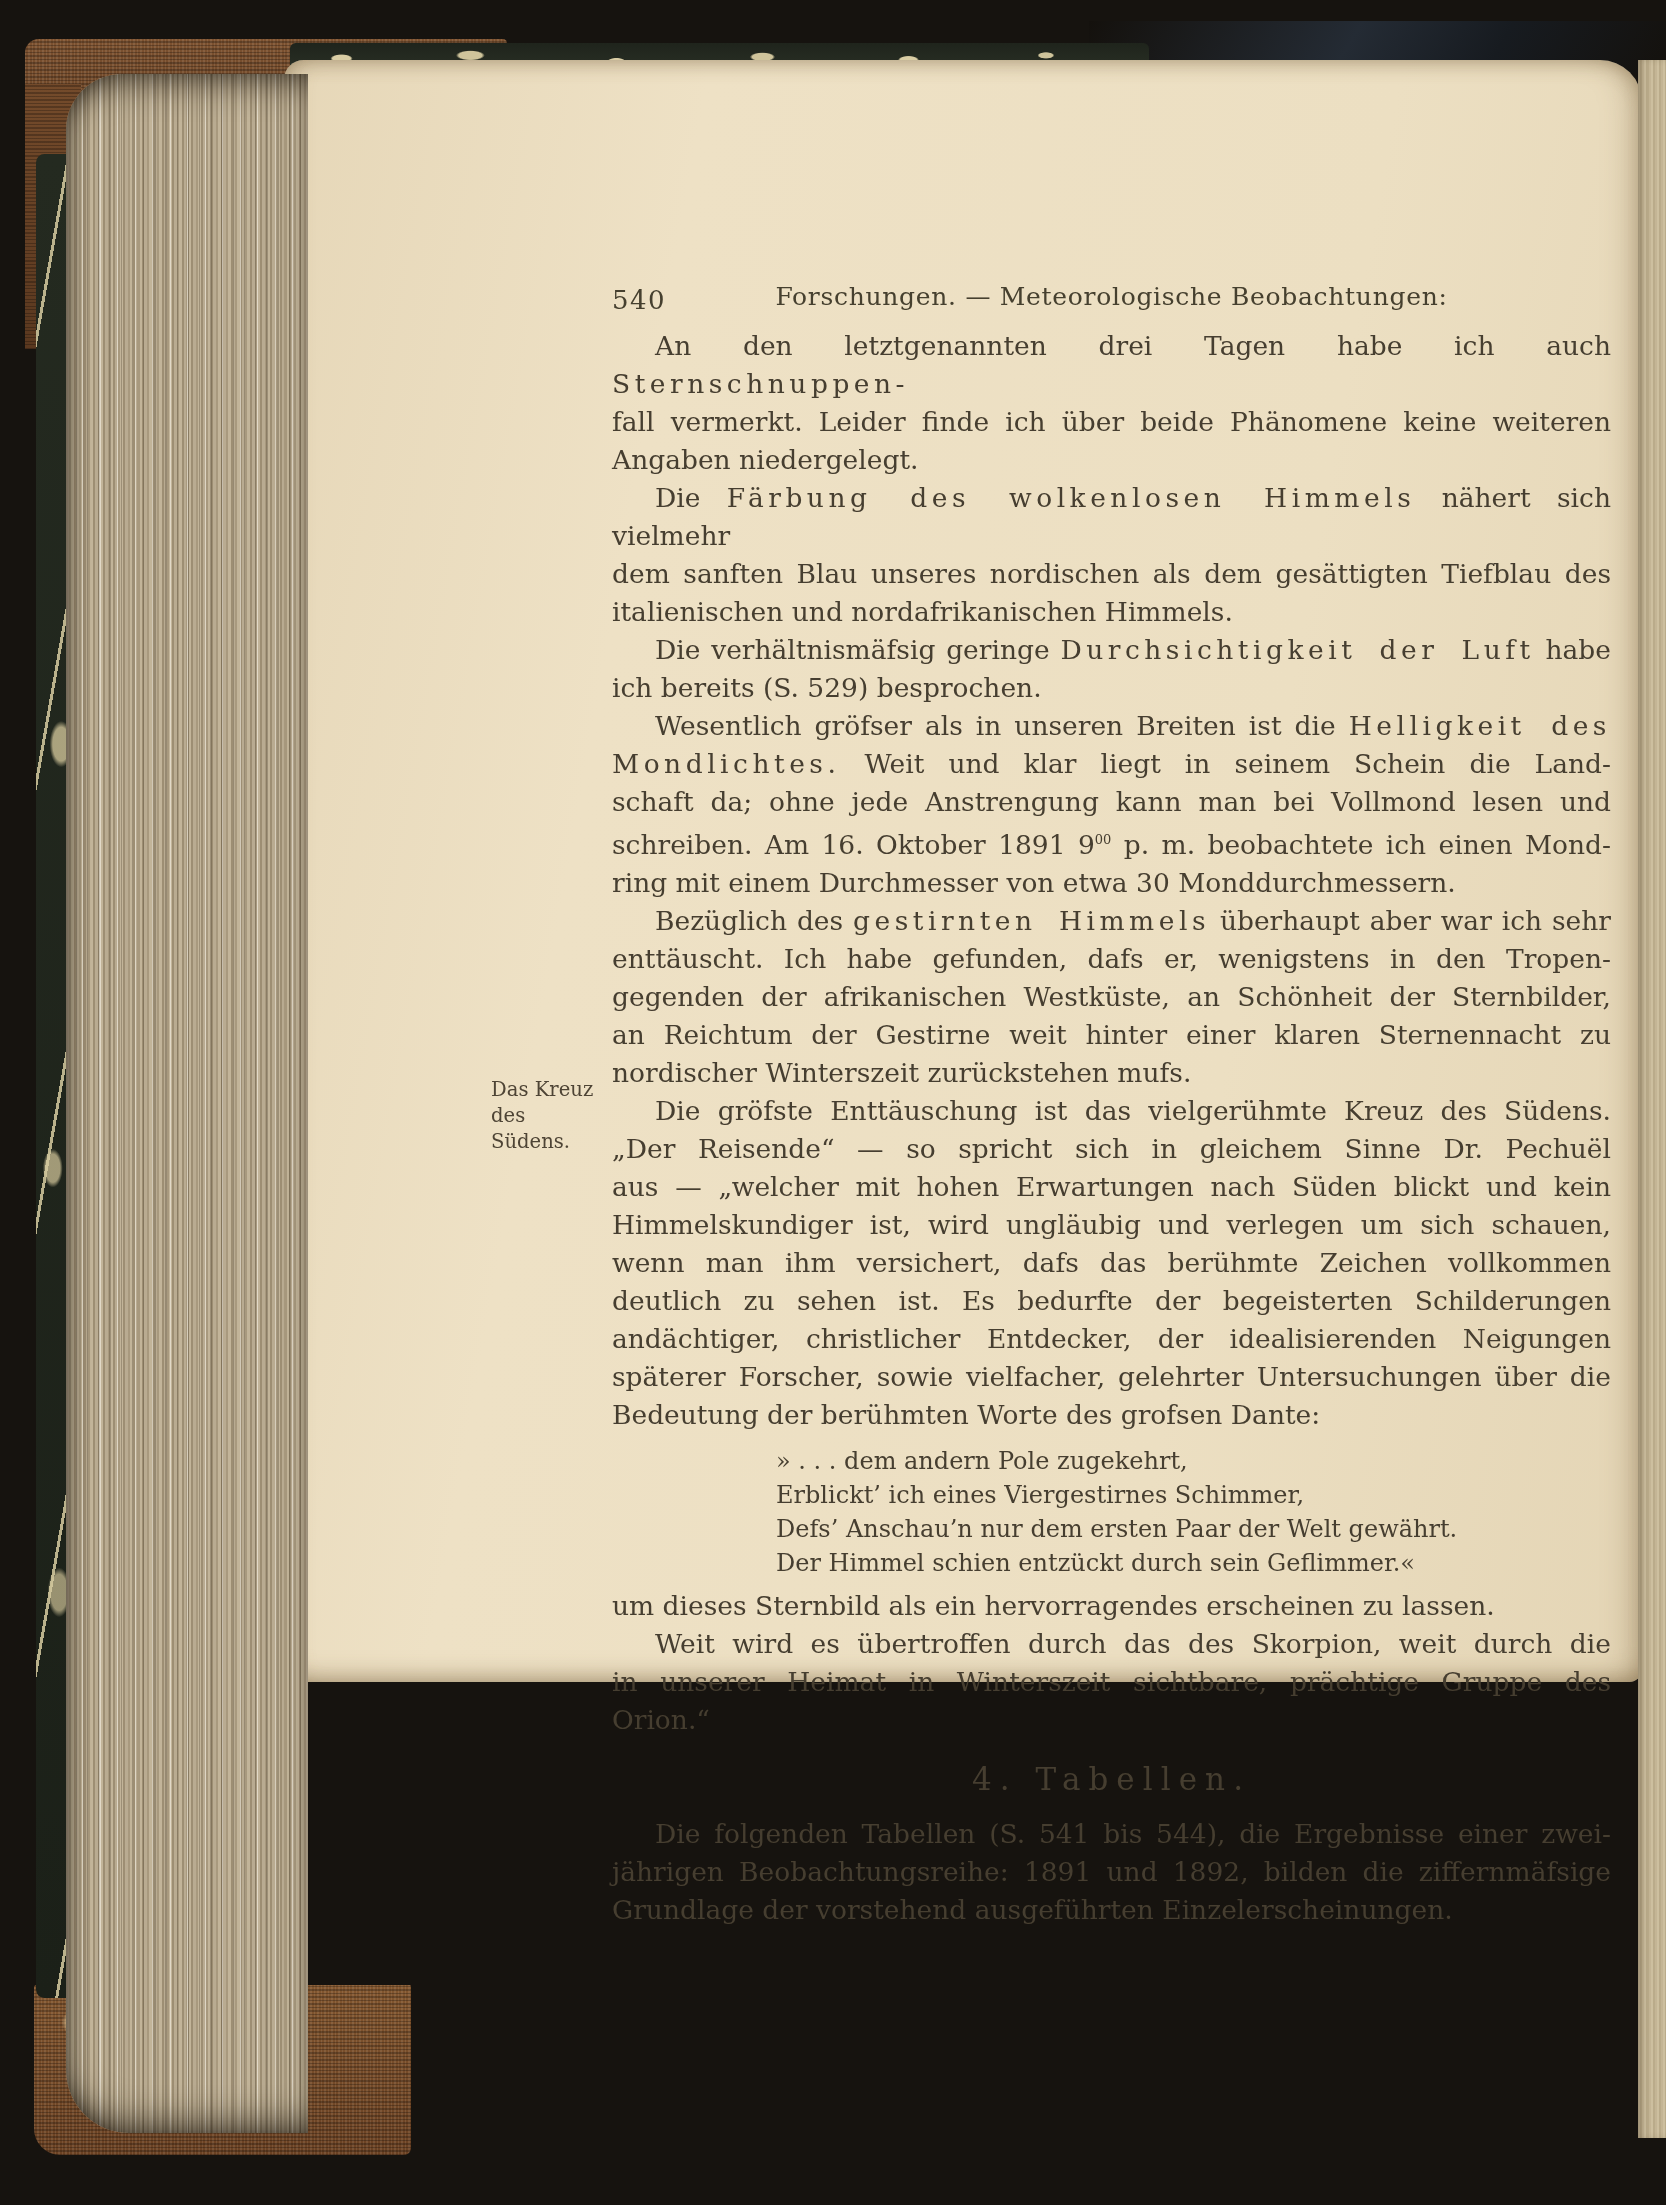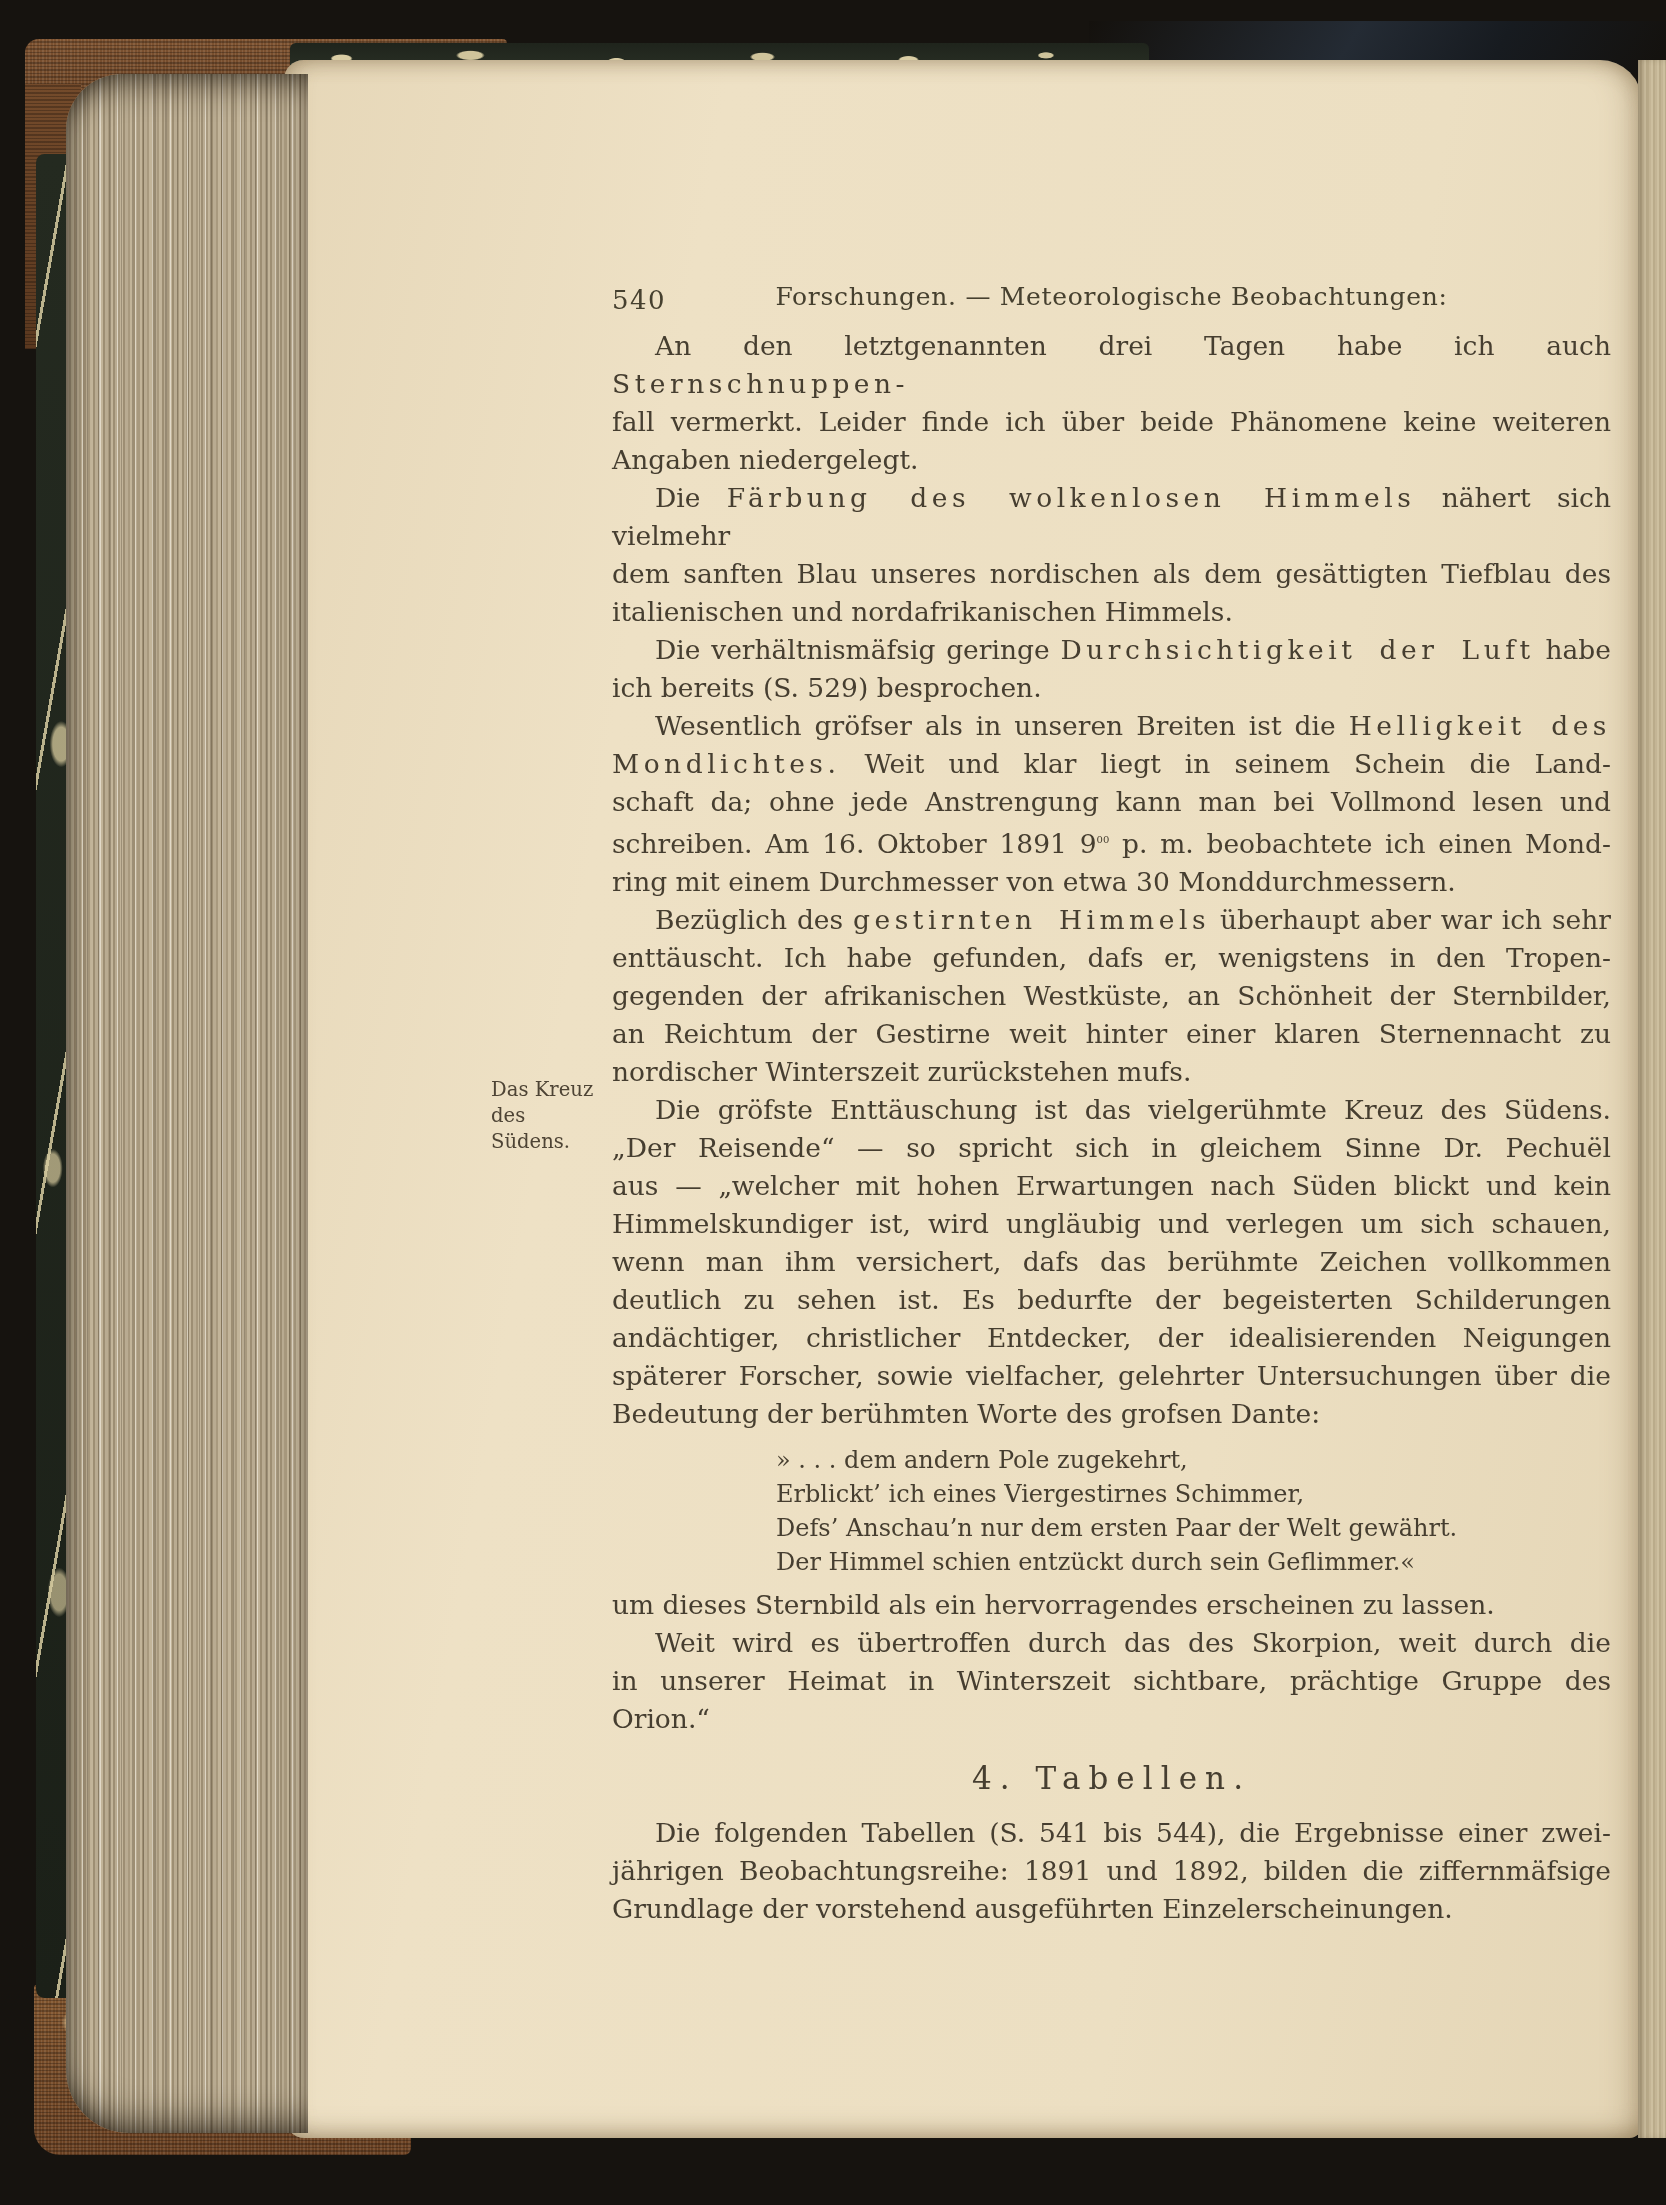--- a/index.html
+++ b/index.html
@@ -70,21 +70,21 @@
       repeating-linear-gradient(90deg, #b9ab91 0 2.8px, #a8997e 2.8px 4.9px, #c2b499 4.9px 7.7px, #9d8e73 7.7px 9.8px),
       linear-gradient(#b3a58b,#a3937a);
     box-shadow:
       inset 0 25px 32px -15.4px rgba(28,22,14,.6),
       inset 0 -28px 35px -17px rgba(28,22,14,.65),
       inset 9.8px 0 19.6px -8.4px rgba(28,22,14,.55);
   }
 
   
   .page{
-    position:absolute;left:284px;top:60px;width:1358px;height:2078px;
+    position:absolute;left:284px;top:60px;width:1358px;height:1622px;
     border-radius:19.6px 42px 12.6px 21px;
     background:
       linear-gradient(100deg, #e6d7b8 0%, #eee1c5 26%, #ecdfc2 68%, #e4d5b5 100%),
       #ecdfc2;
     box-shadow:
       inset 0 9.8px 21px -9.8px rgba(120,95,60,.45),
       inset 0 -14px 24px -11.2px rgba(120,95,60,.5),
       inset -21px 0 32px -14px rgba(110,85,50,.4),
       inset 18px 0 28px -15.4px rgba(110,85,50,.3);
   }
@@ -107,21 +107,21 @@
   }
 
   .text-block{
     position:absolute;left:328px;top:267px;width:999px;color:#463e30;
     font-size:26.5px;line-height:38px;
   }
   .line{text-align:justify;text-align-last:justify;}
   .line.end{text-align-last:left;}
   .line.indent{text-indent:43px;}
   .sp{letter-spacing:.17em;word-spacing:.3em;}
-  .sup{vertical-align:super;font-size:10px;letter-spacing:0;}
+  .sup{vertical-align:super;font-size:13px;letter-spacing:0;}
   .verse{margin:9.8px 0 7px 164px;font-size:24px;line-height:34px;}
   .heading{font-size:31px;letter-spacing:.26em;text-align:center;margin:21px 0 17px 0;}
 </style>
 </head>
 <body>
 
 <div class="scene">
   <div class="cover-top-right"></div>
   <div class="cover-top-left"></div>
   <div class="cover-left-column"></div>

